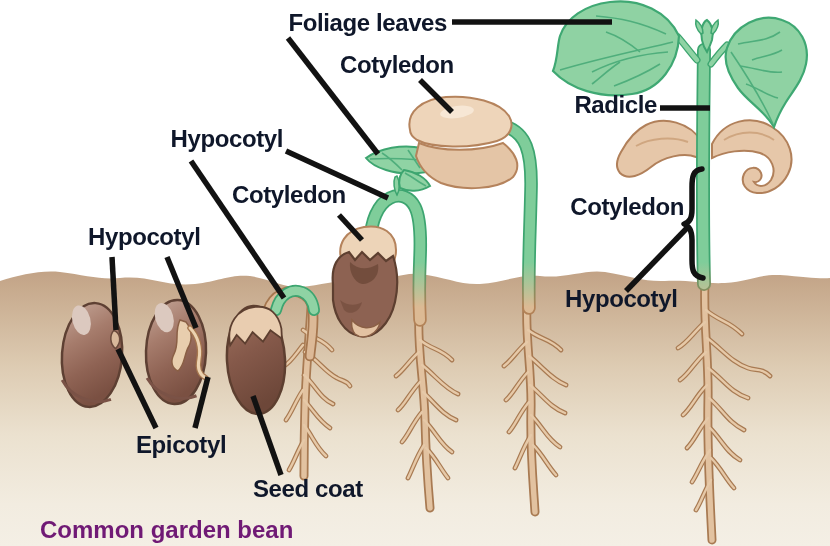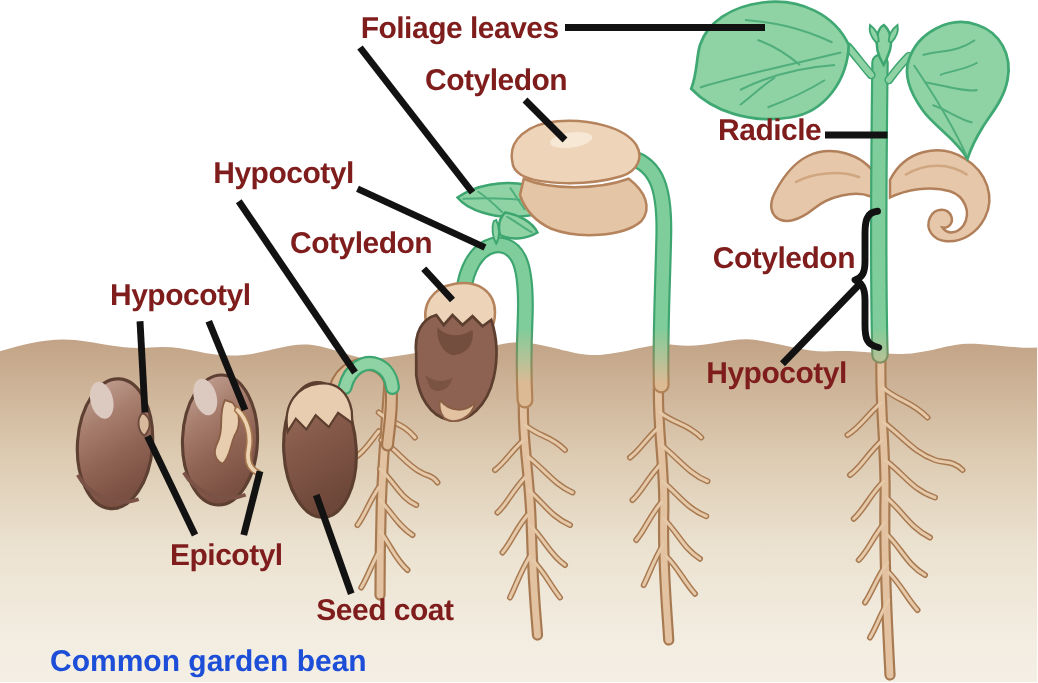--- a/index.html
+++ b/index.html
@@ -1,21 +1,21 @@
 <!DOCTYPE html>
 <html><head>
 <meta charset="utf-8">
 <style>
   html,body{margin:0;padding:0;background:#fff;}
   .figure{position:relative;width:830px;height:546px;background:#ffffff;overflow:hidden;
           font-family:"Liberation Sans",sans-serif;}
   .figure svg{position:absolute;left:0;top:0;}
-  .label{position:absolute;font-weight:bold;font-size:24px;line-height:1.05;color:#7f1d1d;
+  .label{position:absolute;font-weight:bold;font-size:24px;line-height:1.05;color:#0f172a;
          letter-spacing:-0.4px;white-space:nowrap;}
-  .caption{position:absolute;font-weight:bold;font-size:24px;color:#1d4ed8;white-space:nowrap;}
+  .caption{position:absolute;font-weight:bold;font-size:24px;color:#701a75;white-space:nowrap;}
   .ln{stroke:#121212;stroke-width:5.5;fill:none;}
   .rootO{fill:none;stroke:#a87a52;stroke-width:4.8;stroke-linecap:round;}
   .rootI{fill:none;stroke:#e6c9a8;stroke-width:2.4;stroke-linecap:round;}
   .tapO{fill:none;stroke:#a87a52;stroke-width:9;stroke-linecap:round;}
   .tapI{fill:none;stroke:#e2c2a0;stroke-width:5.5;stroke-linecap:round;}
   .vein{fill:none;stroke:#4fae7c;stroke-width:1.6;}
 </style>
 </head>
 <body>
 

